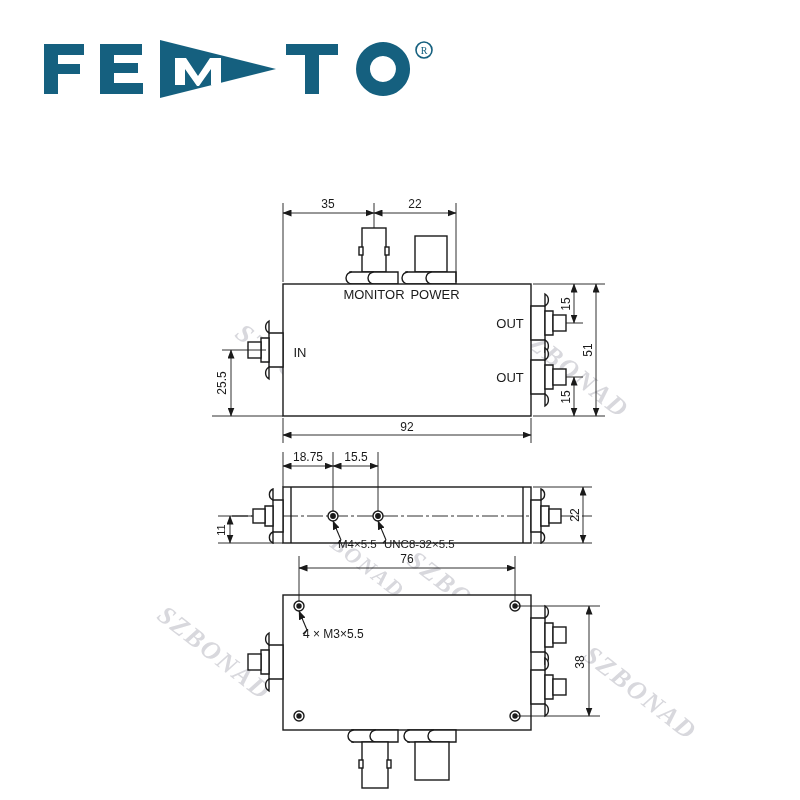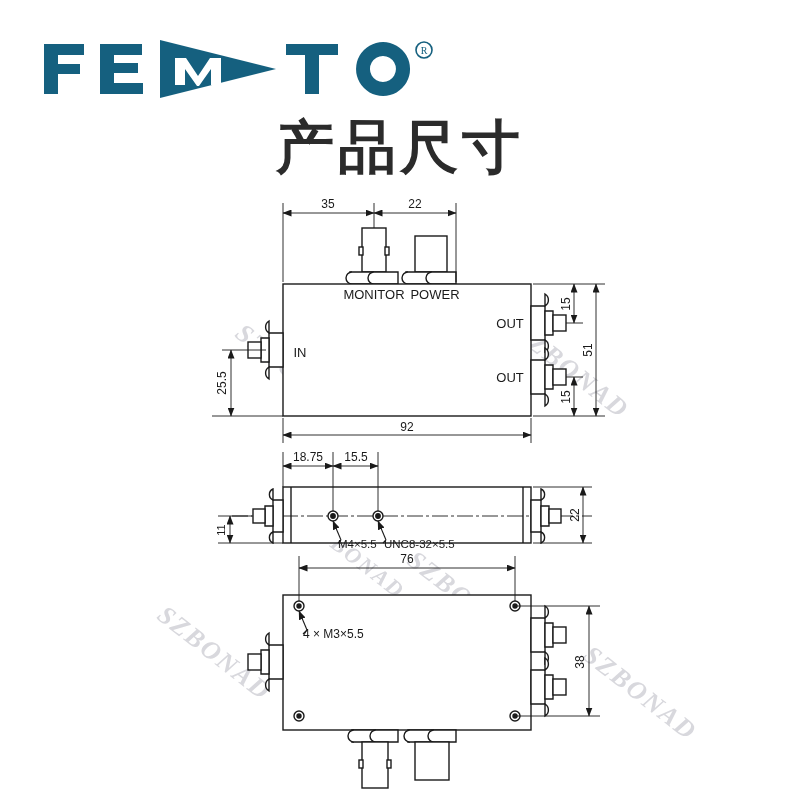--- a/index.html
+++ b/index.html
@@ -52,21 +52,20 @@
         <path d="M248,6 L300,6 L300,17 L281,17 L281,56 L267,56 L267,17 L248,17 Z"></path>
 
         <path d="M345,4 a27,27 0 1,0 0.1,0 Z M345,18 a13,13 0 1,1 -0.1,0 Z" fill-rule="evenodd"></path>
 
         <circle cx="386" cy="12" r="8" fill="none" stroke="#15607f" stroke-width="1.6"></circle>
         <text x="386" y="16" font-size="10" text-anchor="middle" font-family="Liberation Serif, serif" fill="#15607f">R</text>
       </g>
     </svg>
   </div>
 
-  <div class="title">产品尺寸</div>
 
   <div class="wm" style="left:248px;top:318px;font-size:26px;transform:rotate(38deg);">SZBONAD</div>
   <div class="wm" style="left:528px;top:318px;font-size:26px;transform:rotate(38deg);">SZBONAD</div>
   <div class="wm" style="left:170px;top:600px;font-size:26px;transform:rotate(38deg);">SZBONAD</div>
   <div class="wm" style="left:420px;top:545px;font-size:26px;transform:rotate(38deg);">SZBONAD</div>
   <div class="wm" style="left:596px;top:640px;font-size:26px;transform:rotate(38deg);">SZBONAD</div>
   <div class="wm" style="left:318px;top:512px;font-size:22px;transform:rotate(38deg);">SZBONAD</div>
 
   <svg class="drawing" viewBox="0 0 800 800">
     <defs>

